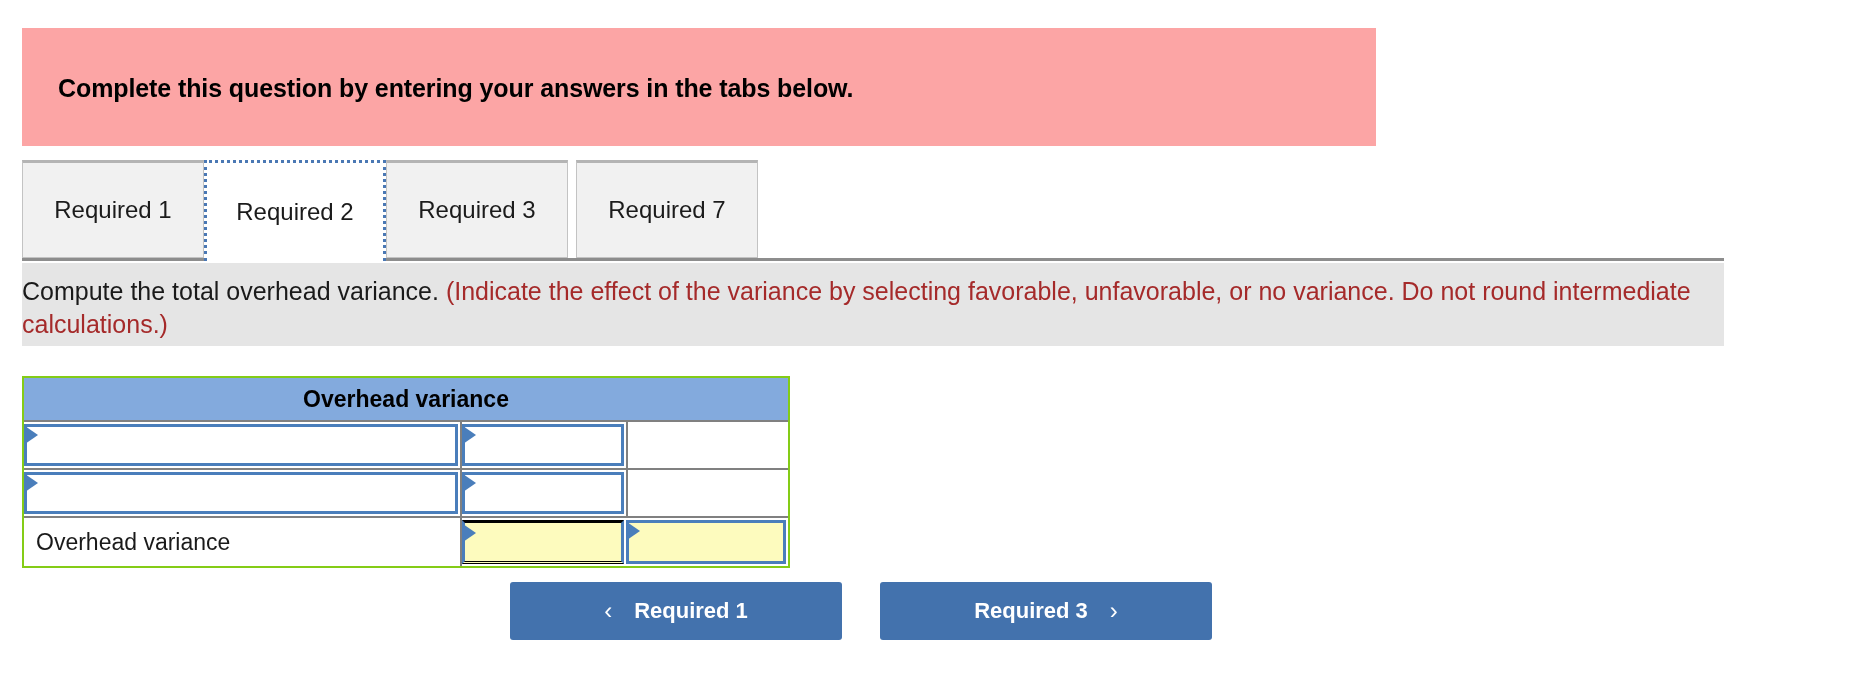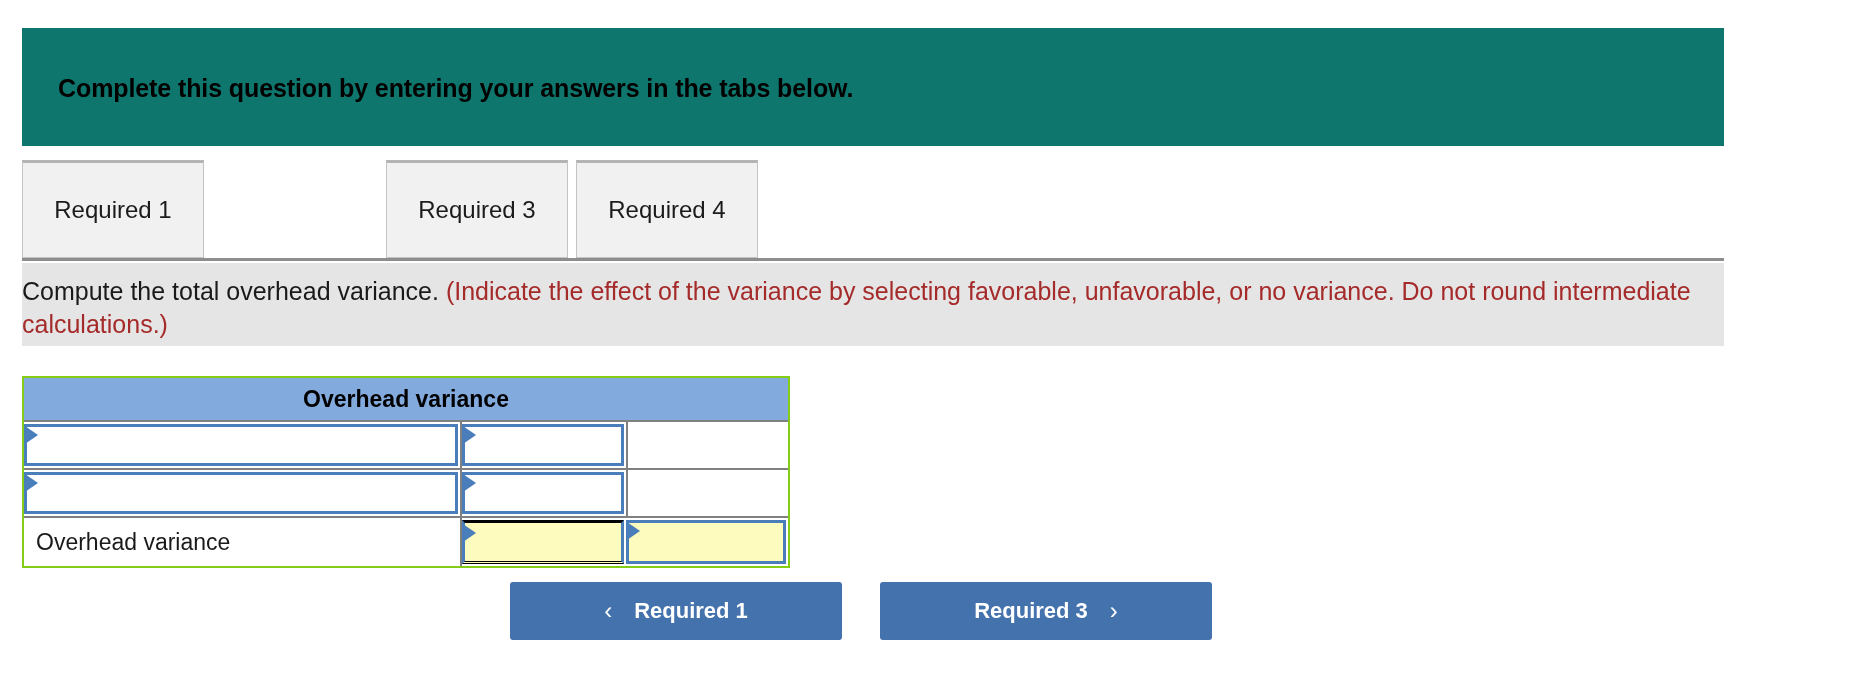--- a/index.html
+++ b/index.html
@@ -14,23 +14,23 @@
     color: #000000;
     overflow: hidden;
     position: relative;
   }
 
   
   .banner {
     position: absolute;
     left: 22px;
     top: 28px;
-    width: 1702px;
+    width: 1354px;
     height: 118px;
-    background: #0f766e;
+    background: #fca5a5;
     box-sizing: border-box;
   }
   .banner-text {
     position: absolute;
     left: 36px;
     top: 46px;
     font-size: 25px;
     font-weight: bold;
     color: #000000;
     white-space: nowrap;
@@ -209,25 +209,28 @@
 
 <div class="banner">
   <div class="banner-text">Complete this question by entering your answers in the tabs below.</div>
 </div>
 
 <div class="tabstrip">
   <div class="tab-underline"></div>
   <div class="tab tab-0">
     <span>Required 1</span>
   </div>
+  <div class="tab tab-1 active">
+    <span>Required 2</span>
+  </div>
   <div class="tab tab-2">
     <span>Required 3</span>
   </div>
   <div class="tab tab-3">
-    <span>Required 4</span>
+    <span>Required 7</span>
   </div>
 </div>
 
 <div class="prompt">
   <p>
     <span>Compute the total overhead variance.</span>
     <span class="red">(Indicate the effect of the variance by selecting favorable, unfavorable, or no variance. Do not round intermediate calculations.)</span>
   </p>
 </div>
 

